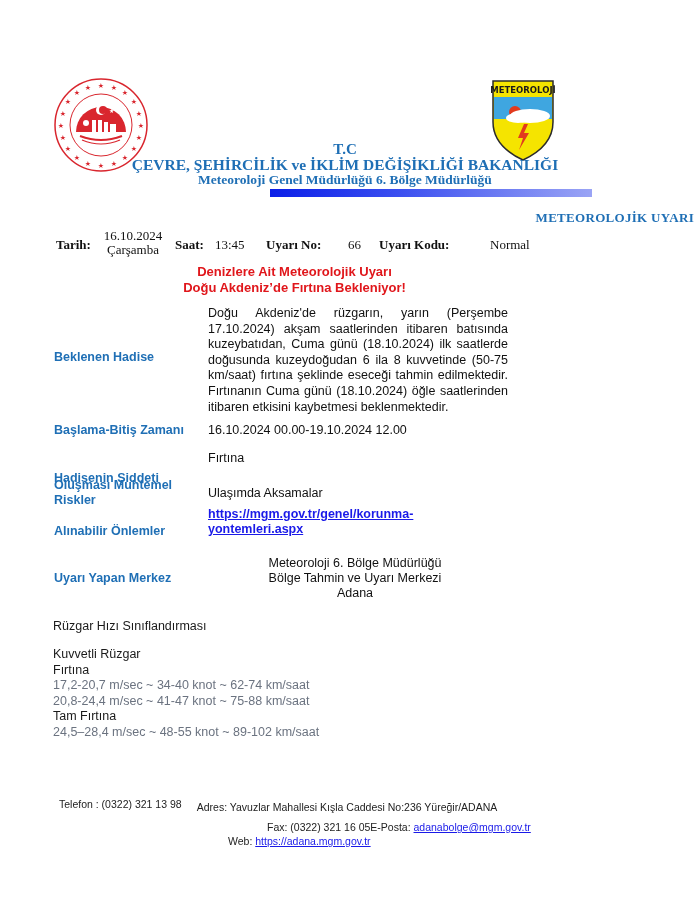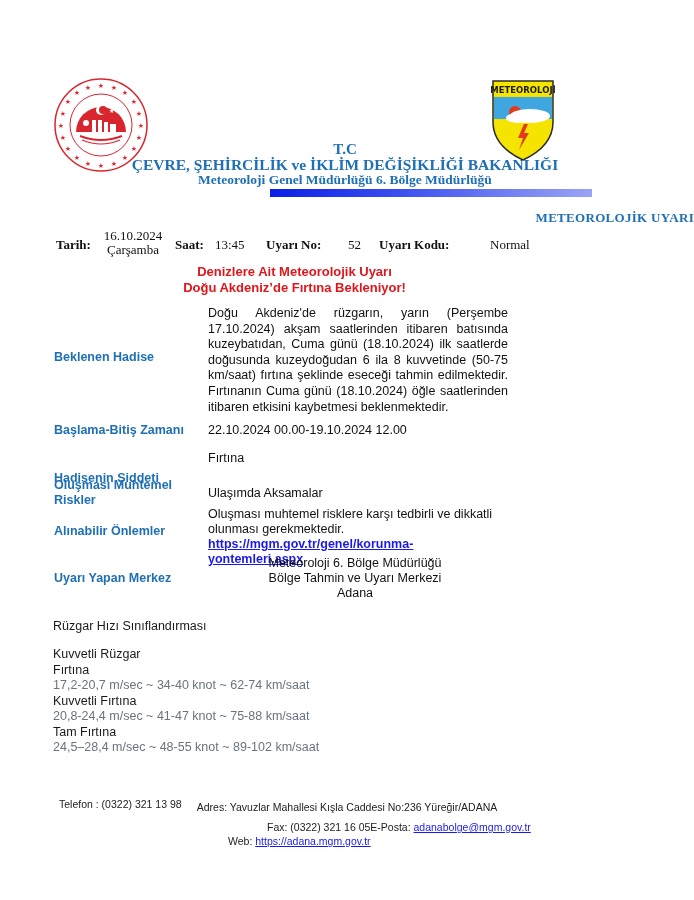--- a/index.html
+++ b/index.html
@@ -90,61 +90,59 @@
 <div class="abs title">METEOROLOJİK UYARI</div>
 
 <div class="abs meta" style="left:56px; top:237px;"><b>Tarih:</b></div>
 <div class="abs meta" style="left:98px; top:229px; width:70px; text-align:center; line-height:14px;">
   <div>16.10.2024</div>
   <div>Çarşamba</div>
 </div>
 <div class="abs meta" style="left:175px; top:237px;"><b>Saat:</b></div>
 <div class="abs meta" style="left:215px; top:237px;">13:45</div>
 <div class="abs meta" style="left:266px; top:237px;"><b>Uyarı No:</b></div>
-<div class="abs meta" style="left:348px; top:237px;">52</div>
+<div class="abs meta" style="left:348px; top:237px;">66</div>
 <div class="abs meta" style="left:379px; top:237px;"><b>Uyarı Kodu:</b></div>
 <div class="abs meta" style="left:490px; top:237px;">Normal</div>
 
 <div class="abs red" style="top:264px;">Denizlere Ait Meteorolojik Uyarı</div>
 <div class="abs red" style="top:280px;">Doğu Akdeniz’de Fırtına Bekleniyor!</div>
 
 <div class="abs lbl" style="top:350px;">Beklenen Hadise</div>
 <div class="abs val just" style="top:306px;">Doğu Akdeniz'de rüzgarın, yarın (Perşembe 17.10.2024) akşam saatlerinden itibaren batısında kuzeybatıdan, Cuma günü (18.10.2024) ilk saatlerde doğusunda kuzeydoğudan 6 ila 8 kuvvetinde (50-75 km/saat) fırtına şeklinde eseceği tahmin edilmektedir. Fırtınanın Cuma günü (18.10.2024) öğle saatlerinden itibaren etkisini kaybetmesi beklenmektedir.</div>
 
 <div class="abs lbl" style="top:423px;">Başlama-Bitiş Zamanı</div>
-<div class="abs val" style="top:423px;">22.10.2024 00.00-19.10.2024 12.00</div>
+<div class="abs val" style="top:423px;">16.10.2024 00.00-19.10.2024 12.00</div>
 
 <div class="abs lbl" style="top:451px;margin-top:20px;">Hadisenin Şiddeti</div>
 <div class="abs val" style="top:451px;">Fırtına</div>
 
 <div class="abs lbl" style="top:478px; line-height:14.5px;">
   <div>Oluşması Muhtemel</div>
   <div>Riskler</div>
 </div>
 <div class="abs val" style="top:486px;">Ulaşımda Aksamalar</div>
 
 <div class="abs lbl" style="top:524px;">Alınabilir Önlemler</div>
 <div class="abs val" style="top:507px; line-height:15px;">
-  <div>Oluşması muhtemel risklere karşı tedbirli ve dikkatli olunması gerekmektedir.</div>
   <a class="lnk" href="#">https://mgm.gov.tr/genel/korunma-yontemleri.aspx</a>
 </div>
 
 <div class="abs lbl" style="top:571px;">Uyarı Yapan Merkez</div>
 <div class="abs val" style="top:556px; left:250px; width:210px; text-align:center; line-height:15px;">
   <div>Meteoroloji 6. Bölge Müdürlüğü</div>
   <div>Bölge Tahmin ve Uyarı Merkezi</div>
   <div>Adana</div>
 </div>
 
 <div class="abs wind" style="top:619px; color:#1a1a1a;">Rüzgar Hızı Sınıflandırması</div>
 <div class="abs wind" style="top:647px;">
   <div class="cat">Kuvvetli Rüzgar</div>
   <div class="cat">Fırtına</div>
   <div class="rng">17,2-20,7 m/sec ~ 34-40 knot ~ 62-74 km/saat</div>
-  <div class="cat">Kuvvetli Fırtına</div>
   <div class="rng">20,8-24,4 m/sec ~ 41-47 knot ~ 75-88 km/saat</div>
   <div class="cat">Tam Fırtına</div>
   <div class="rng">24,5–28,4 m/sec ~ 48-55 knot ~ 89-102 km/saat</div>
 </div>
 
 <div class="abs foot" style="top:801px; left:0; width:694px; text-align:center;">Adres: Yavuzlar Mahallesi Kışla Caddesi No:236   Yüreğir/ADANA</div>
 <div class="abs foot" style="top:798px; left:59px;">Telefon : (0322) 321 13 98</div>
 <div class="abs foot" style="top:821px; left:267px;">
   <span>Fax: (0322) 321 16 05E-Posta: </span><a href="#">adanabolge@mgm.gov.tr</a>
 </div>

